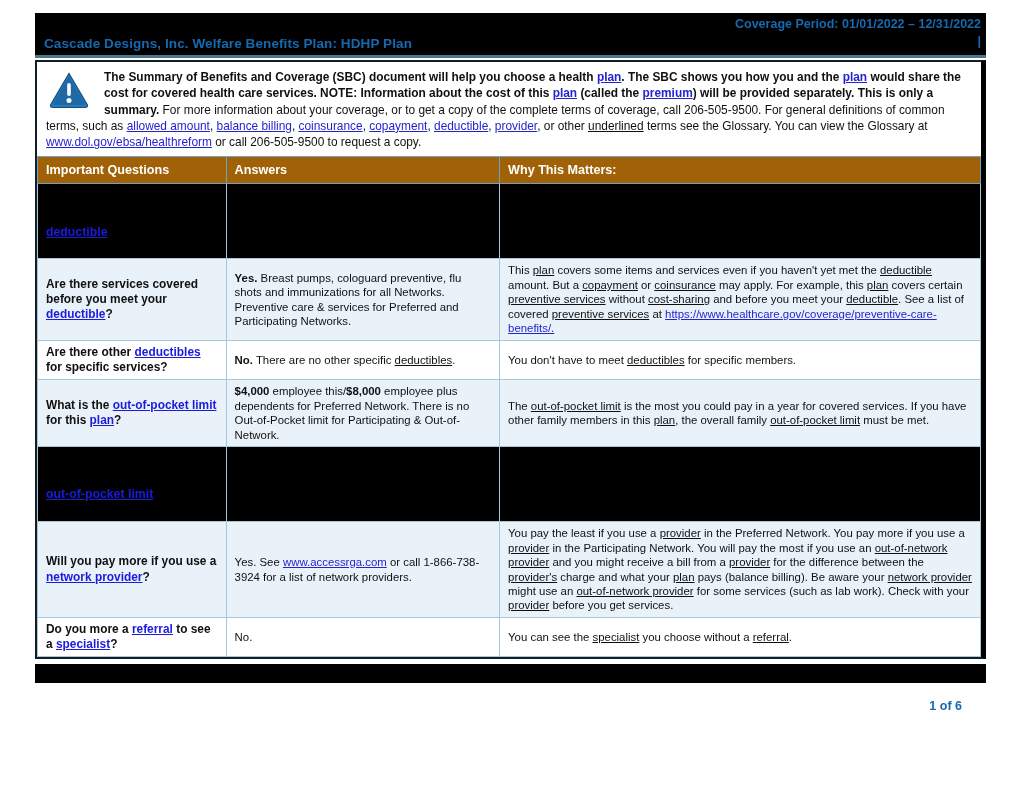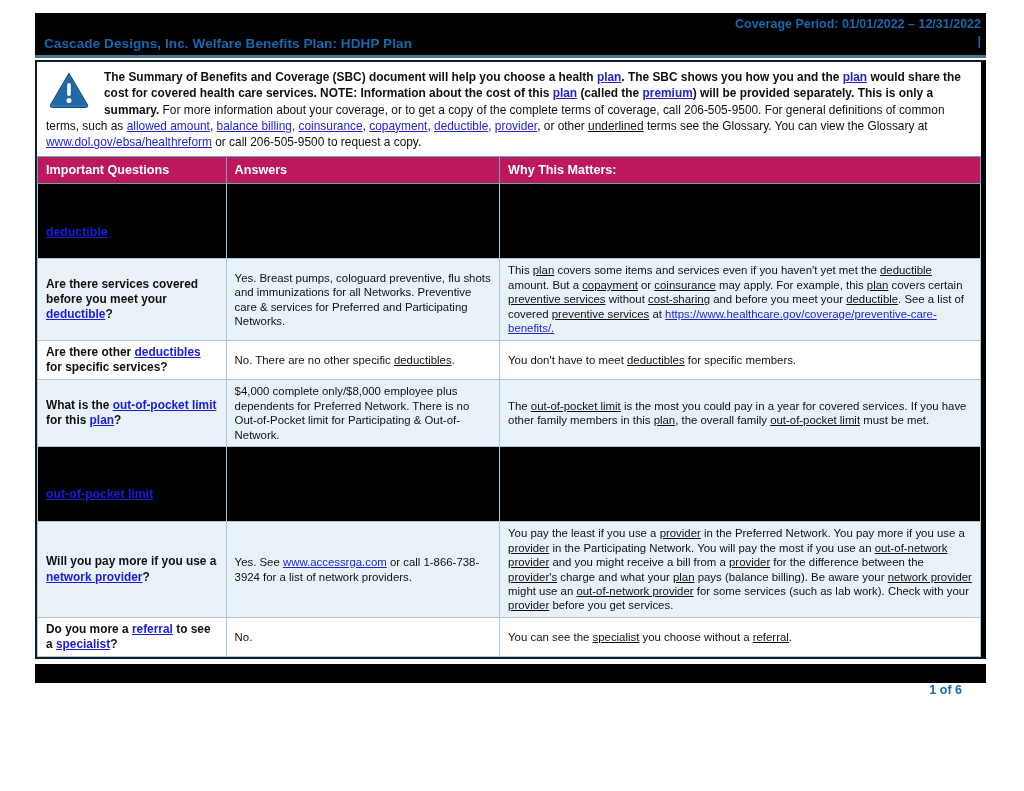--- a/index.html
+++ b/index.html
@@ -16,39 +16,39 @@
   
   .docframe { margin-top:2px; border:2px solid #131f27; border-right:5px solid #000; border-bottom:2px solid #131f27; }
 
   .intro { padding:7px 10px 6px 9px; font-size:11.9px; line-height:1.37; color:#101010; }
   .warn-icon { float:left; width:40px; height:37px; margin:3px 15px 2px 3px; }
   .intro .b { font-weight:bold; }
 
   a.lnk { color:#2424cf; text-decoration:underline; cursor:pointer; }
   .b a.lnk, a.lnk.b { font-weight:bold; }
   .g { text-decoration:underline; }
-  .b { font-weight:normal; }
+  .b { font-weight:bold; }
 
   table.qtable { width:100%; border-collapse:collapse; table-layout:fixed; }
-  .qtable th { background:#be185d; color:#fff; text-align:left; font-size:12.6px; font-weight:bold;
+  .qtable th { background:#a16207; color:#fff; text-align:left; font-size:12.6px; font-weight:bold;
                padding:5px 8px; border:1px solid #6fa3c2; height:27px; }
   .qtable td { border:1px solid #a9c7dc; vertical-align:middle; font-size:11.4px; line-height:1.27;
                color:#101010; padding:4px 8px; }
   .qtable td .cellpad { }
   tr.white td { background:#fff; }
   tr.blue td  { background:#e9f2f9; }
   tr.black td { background:#000; height:75px; }
   tr.black td .cellpad { margin-top:22px; }
   tr.black a.lnk { color:#0707ff; font-weight:bold; font-size:12.3px; }
   td.qcell { font-weight:bold; font-size:11.9px; }
   td.qcell a.lnk { color:#1b1bdd; }
 
   
   .footerbar { margin-top:5px; background:#000; height:19px; width:100%; }
-  .pageno { margin-top:0; text-align:right; padding-right:24px; color:#1769af; font-weight:bold; font-size:12.5px; }
+  .pageno { margin-top:16px; text-align:right; padding-right:24px; color:#1769af; font-weight:bold; font-size:12.5px; }
 </style>
 </head>
 <body>
 
 <div class="page">
   <div class="doc">
 
     <div class="topbar">
       <div class="plan-title">Cascade Designs, Inc. Welfare Benefits Plan: HDHP Plan</div>
       <div class="coverage">
@@ -115,21 +115,21 @@
               </td>
               <td>
                 <div class="cellpad"><span class="">You don't have to meet </span><span class="g">deductibles</span><span class=""> for specific members.</span></div>
               </td>
             </tr>
             <tr class="blue">
               <td class="qcell">
                 <div class="cellpad"><span class="">What is the </span><a class="lnk" href="#">out-of-pocket limit</a><span class=""> for this </span><a class="lnk" href="#">plan</a><span class="">?</span></div>
               </td>
               <td>
-                <div class="cellpad"><span class="b">$4,000</span><span class=""> complete only/</span><span class="b">$8,000</span><span class=""> employee plus dependents for Preferred Network. There is no Out-of-Pocket limit for Participating &amp; Out-of-Network.</span></div>
+                <div class="cellpad"><span class="b">$4,000</span><span class=""> employee this/</span><span class="b">$8,000</span><span class=""> employee plus dependents for Preferred Network. There is no Out-of-Pocket limit for Participating &amp; Out-of-Network.</span></div>
               </td>
               <td>
                 <div class="cellpad"><span class="">The </span><span class="g">out-of-pocket limit</span><span class=""> is the most you could pay in a year for covered services. If you have other family members in this </span><span class="g">plan</span><span class="">, the overall family </span><span class="g">out-of-pocket limit</span><span class=""> must be met.</span></div>
               </td>
             </tr>
             <tr class="black">
               <td class="qcell">
                 <div class="cellpad"><a class="lnk b" href="#">out-of-pocket limit</a></div>
               </td>
               <td>

